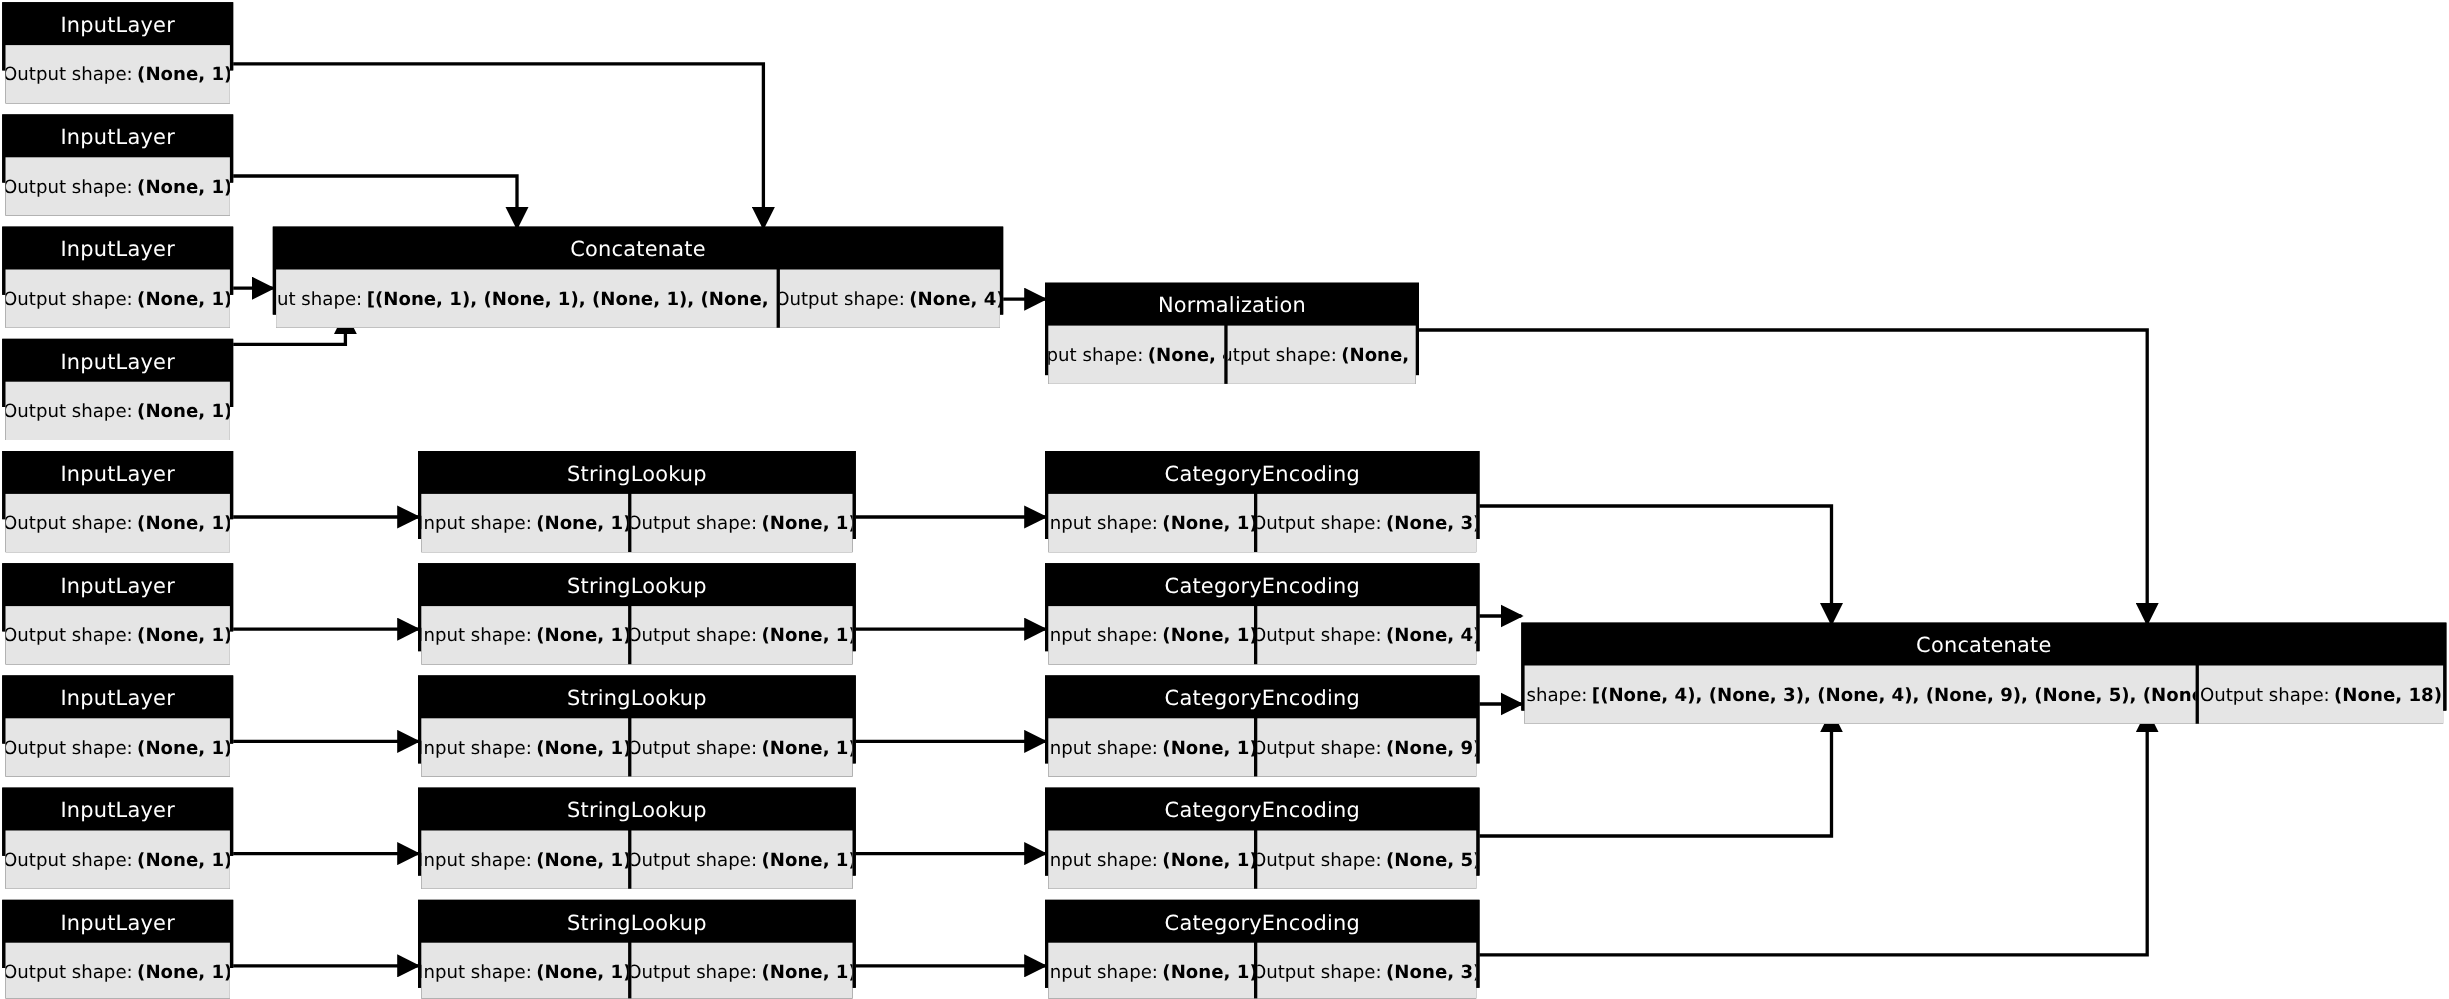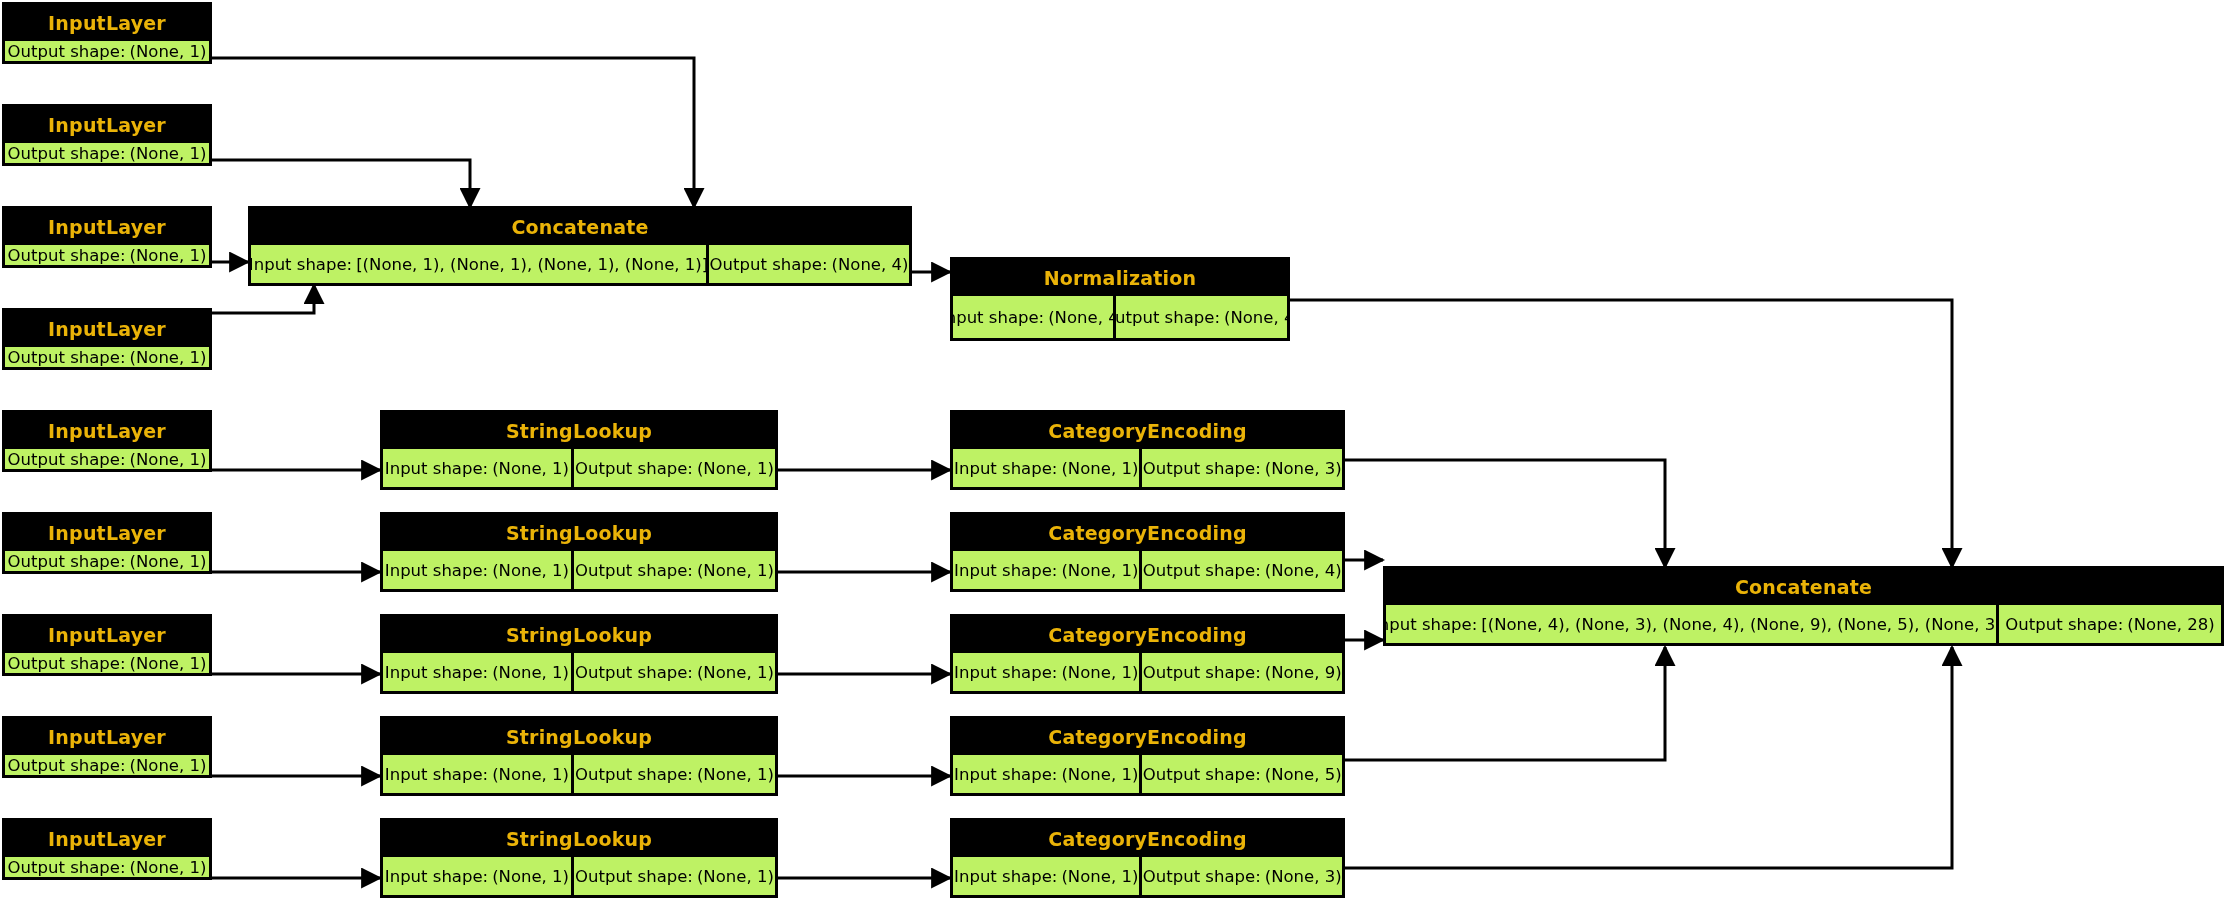--- a/index.html
+++ b/index.html
@@ -29,56 +29,55 @@
   .node {
     position: absolute;
     box-sizing: border-box;
     border: 3px solid #000000;
     background: #000000;
     display: flex;
     flex-direction: column;
     z-index: 5;
   }
   .node-title {
-    color: #eab308;
+    color: #ffffff;
     background: #000000;
-    font-weight: bold;
+    font-weight: normal;
     font-size: 19px;
     letter-spacing: 0.2px;
     text-align: center;
     display: flex;
     align-items: center;
     justify-content: center;
     flex: 0 0 auto;
     height: 36px;
     white-space: nowrap;
   }
   .node-shapes {
     display: flex;
     flex-direction: row;
     flex: 1 1 auto;
     background: #000000;
     gap: 3px;
     padding: 0;
   }
   .shape-cell {
-    background: #bef264;
+    background: #e5e5e5;
     color: #000000;
     font-size: 16.5px;
     display: flex;
-    align-items: center;
     justify-content: center;
     white-space: nowrap;
     flex: 1 1 auto;
-    padding: 0 10px;
+    padding: 17px 10px;
     box-sizing: border-box;
     overflow: hidden;
   }
   .shape-cell b {
-    font-weight: normal;
+    font-weight: bold;
     padding-left: 4px;
   }
   .shape-cell .lbl {
     font-weight: normal;
   }
   
   .node.single .node-shapes { }
 </style>
 </head>
 <body>
@@ -385,18 +384,18 @@
 
   <div class="node" style="left:1383px; top:566px; width:841px; height:80px;">
     <div class="node-title">Concatenate</div>
     <div class="node-shapes">
       <div class="shape-cell" style="flex:0 0 610px;">
           <span class="lbl">Input shape:</span>
           <b>[(None, 4), (None, 3), (None, 4), (None, 9), (None, 5), (None, 3)]</b>
         </div>
       <div class="shape-cell">
           <span class="lbl">Output shape:</span>
-          <b>(None, 28)</b>
+          <b>(None, 18)</b>
         </div>
     </div>
   </div>
 
 </div>
 
 </body></html>

